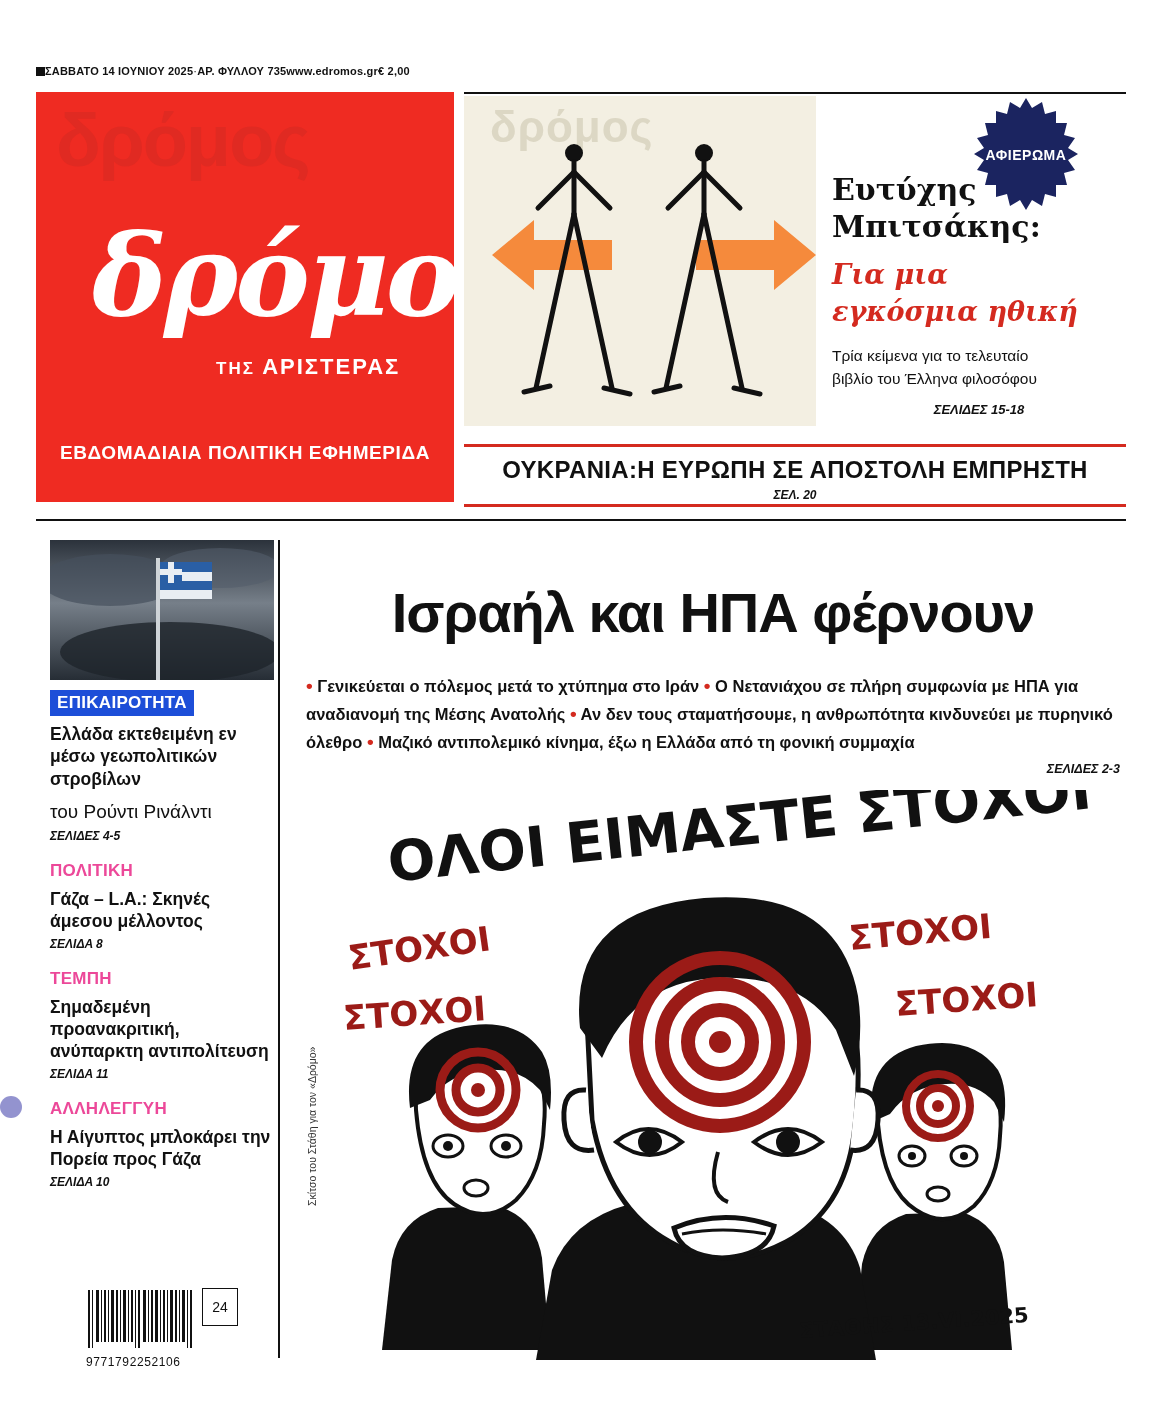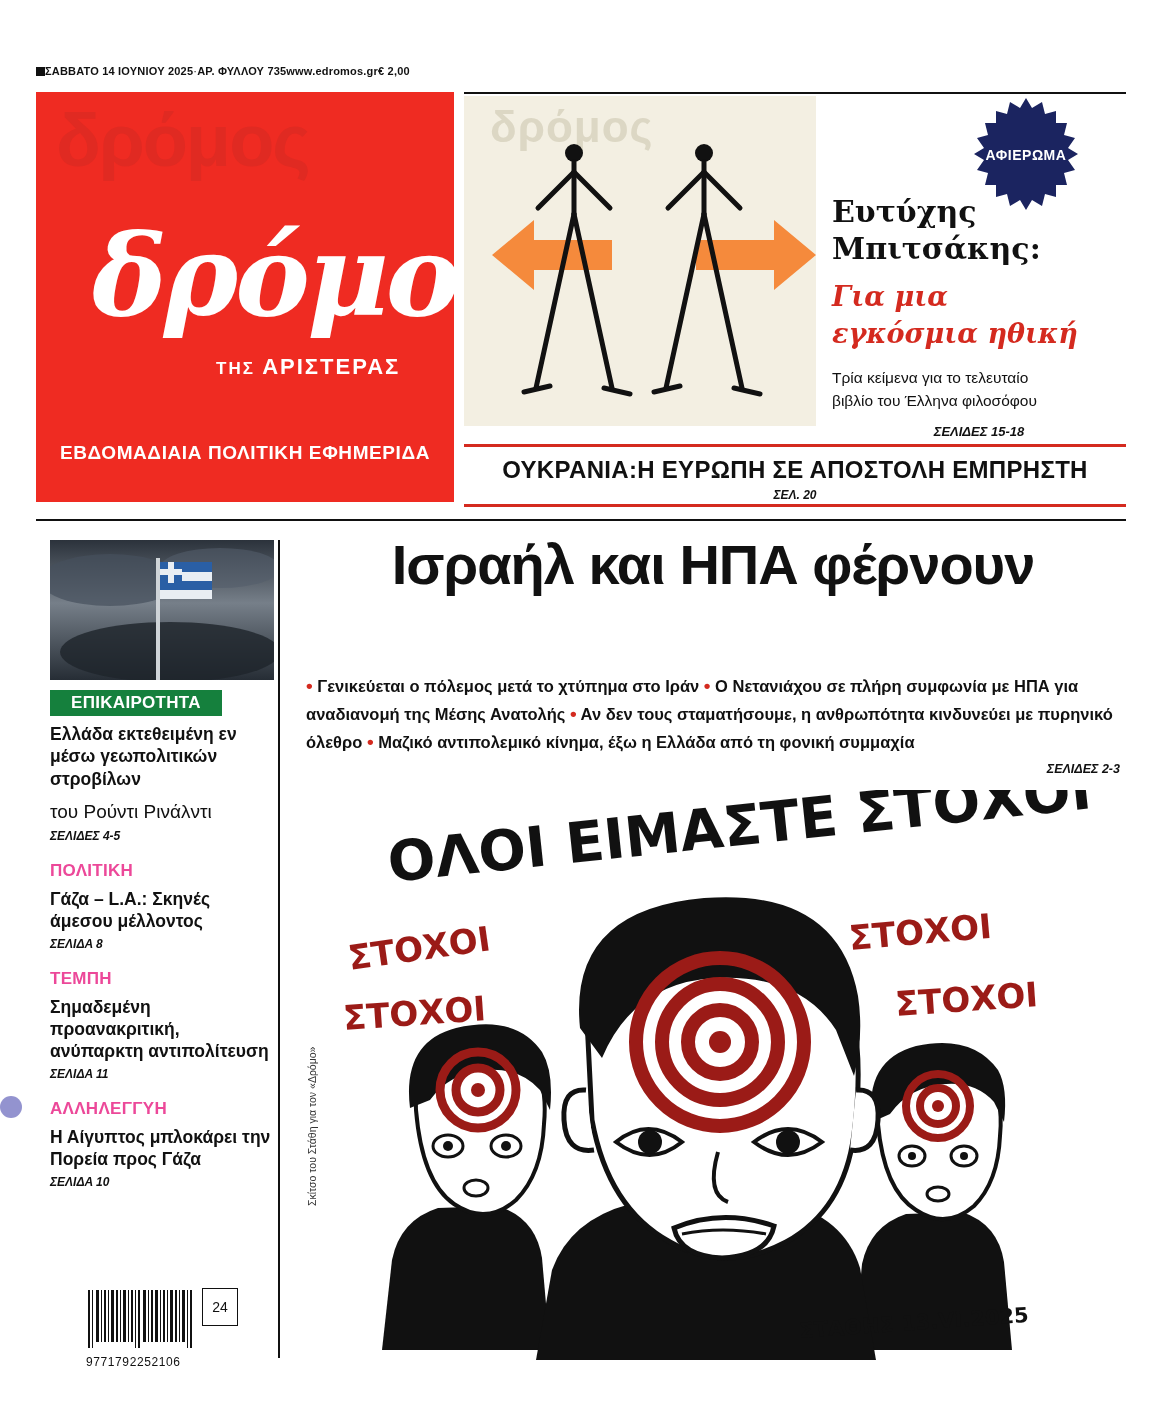--- a/index.html
+++ b/index.html
@@ -22,56 +22,56 @@
   .logo-tag{position:absolute;left:0;top:350px;width:418px;text-align:center;font-size:19px;font-weight:bold;color:#ffffff;letter-spacing:.6px;}
 
   
   .feature{position:absolute;left:464px;top:92px;width:662px;height:340px;border-top:2px solid #111;border-bottom:0;background:#fff;}
   .feature-inner{position:absolute;left:464px;top:96px;width:662px;height:330px;display:flex;}
   .feat-img{position:relative;width:352px;height:330px;background:#f3efe2;overflow:hidden;}
   .feat-img .ghosttxt{position:absolute;left:26px;top:6px;font-size:44px;font-weight:bold;color:#dcd7c4;letter-spacing:1px;}
   .arrow-l{position:absolute;left:28px;top:120px;width:120px;height:78px;}
   .arrow-r{position:absolute;left:232px;top:120px;width:120px;height:78px;}
   .feat-txt{position:relative;width:310px;padding-left:16px;box-sizing:border-box;}
-  .feat-name{font-family:"DejaVu Serif",serif;font-size:30px;font-weight:bold;line-height:1.22;color:#111;margin-top:98px;}
+  .feat-name{font-family:"DejaVu Serif",serif;font-size:30px;font-weight:bold;line-height:1.22;color:#111;margin-top:76px;}
   .feat-red{font-family:"DejaVu Serif",serif;font-size:27px;font-weight:bold;font-style:italic;color:#d42a1f;line-height:1.3;margin-top:12px;}
   .feat-desc{font-size:15.5px;line-height:1.45;color:#111;margin-top:16px;}
   .feat-pages{font-size:13px;font-style:italic;font-weight:bold;text-align:center;margin-top:12px;}
 
   .seal{position:absolute;left:968px;top:98px;width:116px;height:116px;}
   .seal-label{position:absolute;left:968px;top:147px;width:116px;text-align:center;color:#fff;font-size:14px;font-weight:bold;letter-spacing:.5px;}
 
   
   .ukr-rule-top{position:absolute;left:464px;top:444px;width:662px;height:3px;background:#d42a1f;}
   .ukr-text{position:absolute;left:464px;top:456px;width:662px;text-align:center;font-size:24px;font-weight:bold;letter-spacing:.3px;}
   .ukr-sel{position:absolute;left:464px;top:488px;width:662px;text-align:center;font-size:12px;font-style:italic;font-weight:bold;}
   .ukr-rule-bot{position:absolute;left:464px;top:504px;width:662px;height:3px;background:#d42a1f;}
 
   .hr-main{position:absolute;left:36px;top:519px;width:1090px;height:2px;background:#111;}
 
   
   .leftcol{position:absolute;left:50px;top:540px;width:224px;}
   .flagimg{position:relative;width:224px;height:140px;background:linear-gradient(180deg,#39414c 0%,#59626d 40%,#2f3740 100%);overflow:hidden;}
-  .sec-head{margin-top:10px;background:#15803d;color:#fff;font-size:17px;font-weight:bold;padding:3px 21px;display:inline-block;letter-spacing:.3px;}
+  .sec-head{margin-top:10px;background:#1d4ed8;color:#fff;font-size:17px;font-weight:bold;padding:3px 7px;display:inline-block;letter-spacing:.3px;}
   .sec-head-red{color:#ec4899;font-size:17px;font-weight:bold;margin-top:18px;letter-spacing:.3px;}
   .item-title{font-size:17.5px;font-weight:bold;line-height:1.28;margin-top:7px;color:#111;}
   .item-by{font-size:19px;line-height:1.3;color:#111;margin-top:10px;}
   .item-pg{font-size:12px;font-style:italic;font-weight:bold;margin-top:4px;color:#111;}
 
   .leftrule{position:absolute;left:278px;top:540px;width:2px;height:818px;background:#111;}
 
   
   .barcode-wrap{position:absolute;left:86px;top:1290px;width:118px;}
   .barcode{width:112px;height:58px;}
   .barcode-num{font-size:12px;letter-spacing:.6px;margin-top:3px;}
   .issue-box{position:absolute;left:202px;top:1288px;width:34px;height:36px;border:1px solid #111;font-size:14px;text-align:center;line-height:36px;}
 
   
   .mainhead{position:absolute;left:300px;top:534px;width:826px;text-align:center;}
-  .mainhead .l1,.mainhead .l2{font-size:56px;font-weight:bold;letter-spacing:-1px;line-height:1.09;}
+  .mainhead .l1,.mainhead .l2{font-size:56px;font-weight:bold;letter-spacing:-1px;line-height:1.09;margin-top:48px;}
   .lead{position:absolute;left:306px;top:672px;width:814px;font-size:16.5px;font-weight:bold;line-height:1.47;color:#111;}
   .lead .dot{color:#d42a1f;font-size:19px;}
   .lead-pages{position:absolute;left:306px;top:762px;width:814px;text-align:right;font-size:12.5px;font-style:italic;font-weight:bold;}
 
   
   .cartoon{position:absolute;left:330px;top:790px;width:780px;height:570px;}
   .credit{position:absolute;left:306px;top:1190px;width:16px;font-size:10.5px;color:#333;transform-origin:left top;transform:rotate(-90deg) translate(-100%,0);white-space:nowrap;}
 
   .dot-left{position:absolute;left:0;top:1096px;width:22px;height:22px;border-radius:50%;background:#6f6fbf;opacity:.75;}
 </style>

